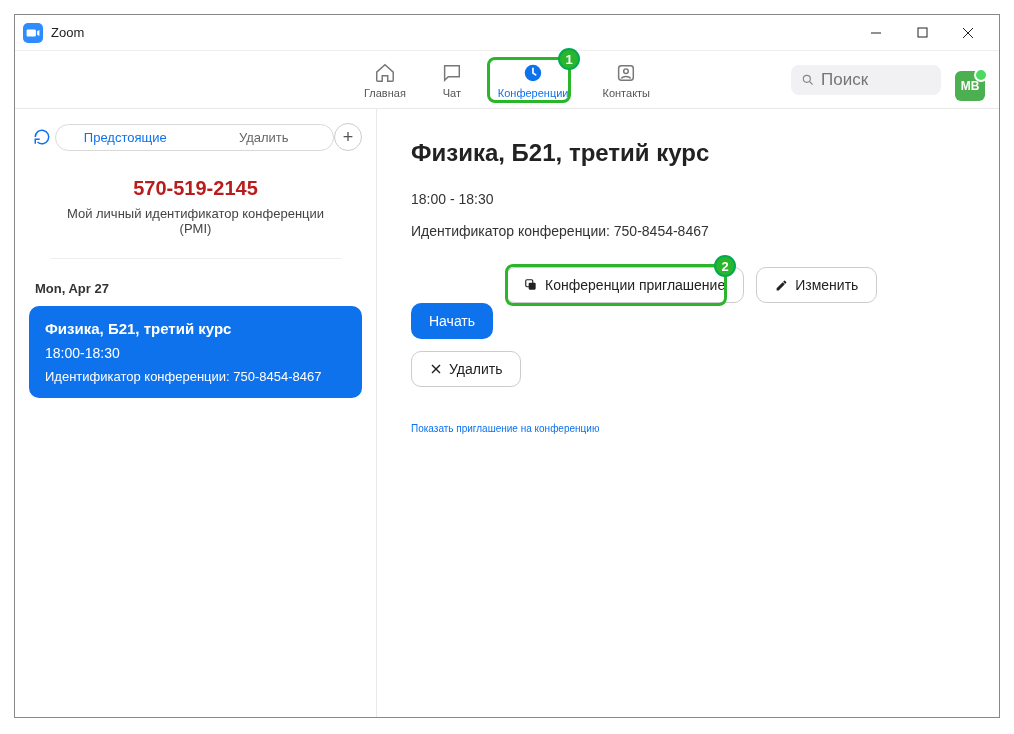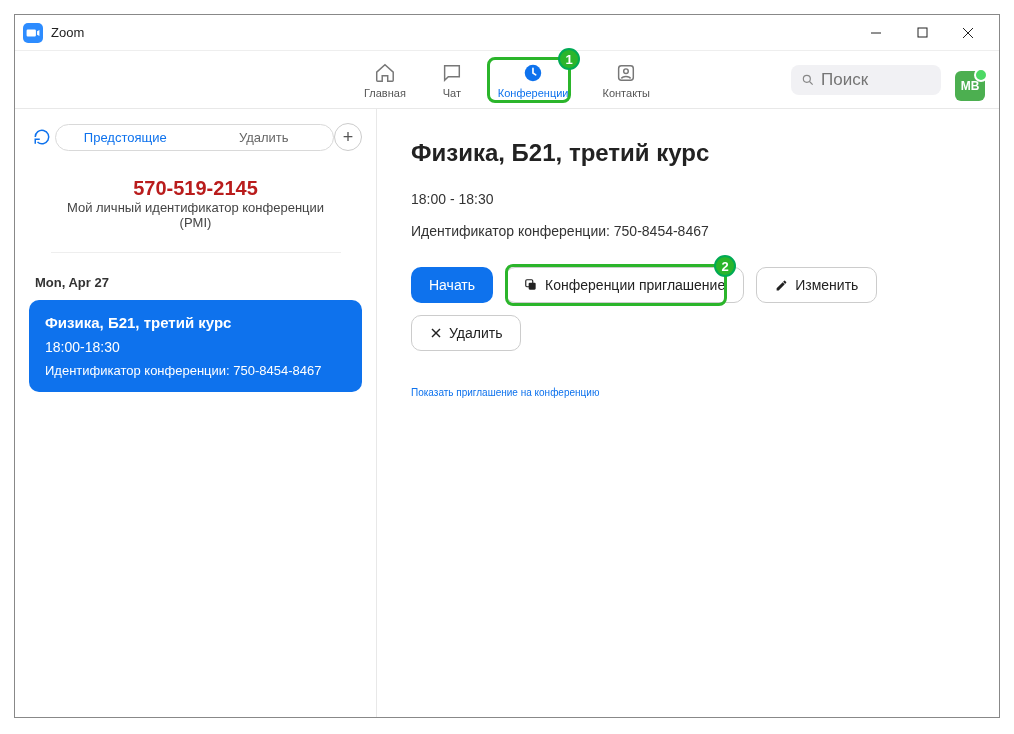--- a/index.html
+++ b/index.html
@@ -35,34 +35,34 @@
 .main { display: flex; height: calc(100% - 94px); }
 .sidebar { width: 362px; border-right: 1px solid #e8e8e8; padding: 14px 14px 0 14px; }
 .side-top { display: flex; align-items: center; }
 .refresh-btn { width: 26px; height: 26px; display: flex; align-items: center; justify-content: center; cursor: pointer; color: #0e72ed; }
 .seg { display: flex; border: 1px solid #d9d9d9; border-radius: 16px; overflow: hidden; flex: 1; }
 .seg .tab { flex: 1; text-align: center; font-size: 13px; padding: 5px 0; cursor: pointer; color: #666; }
 .seg .tab.active { color: #0e72ed; font-weight: 500; }
 .add-btn { width: 28px; height: 28px; border: 1px solid #ccc; border-radius: 50%; display: flex; align-items: center; justify-content: center; cursor: pointer; font-size: 18px; color: #555; }
 .pmi-block { text-align: center; margin-top: 26px; padding-bottom: 22px; border-bottom: 1px solid #eee; width: 290px; margin-left: auto; margin-right: auto; }
 .pmi-number { font-size: 20px; font-weight: 700; color: #b91c1c; }
-.pmi-label { font-size: 13px; color: #444; }
+.pmi-label { font-size: 13px; color: #444; margin-top: 6px; }
 .date-header { font-size: 13px; font-weight: 700; color: #333; margin: 22px 0 10px 6px; }
 .meeting-card { background: #0e72ed; color: #fff; border-radius: 10px; padding: 14px 16px; cursor: pointer; }
 .meeting-card .mtg-title { font-size: 15px; font-weight: 600; margin-bottom: 8px; }
 .meeting-card .mtg-time { font-size: 14px; margin-bottom: 8px; }
 .meeting-card .mtg-id { font-size: 13px; }
 
 .content { flex: 1; padding: 30px 30px 0 34px; }
 .content h1 { font-size: 24px; font-weight: 700; color: #222; margin-bottom: 24px; }
 .content .time-row { font-size: 14px; color: #333; margin-bottom: 16px; }
 .content .id-row { font-size: 14px; color: #333; margin-bottom: 28px; }
 .btn-row { display: flex; gap: 12px; flex-wrap: wrap; margin-bottom: 12px; }
 .btn { height: 36px; padding: 0 18px; border-radius: 10px; font-size: 14px; cursor: pointer; display: inline-flex; align-items: center; gap: 7px; }
-.btn-primary { background: #0e72ed; color: #fff; border: none; font-weight: 500; }
+.btn-primary { background: #0e72ed; color: #fff; border: none; font-weight: 500; margin-top: 36px; }
 .btn-outline { background: #fff; border: 1px solid #ccc; color: #222; }
 .link { color: #0e72ed; font-size: 10px; cursor: pointer; margin-top: 24px; display: inline-block; }
 
 
 .ic { display: inline-flex; }
 </style>
 </head>
 <body>
 
 <div class="outer">

